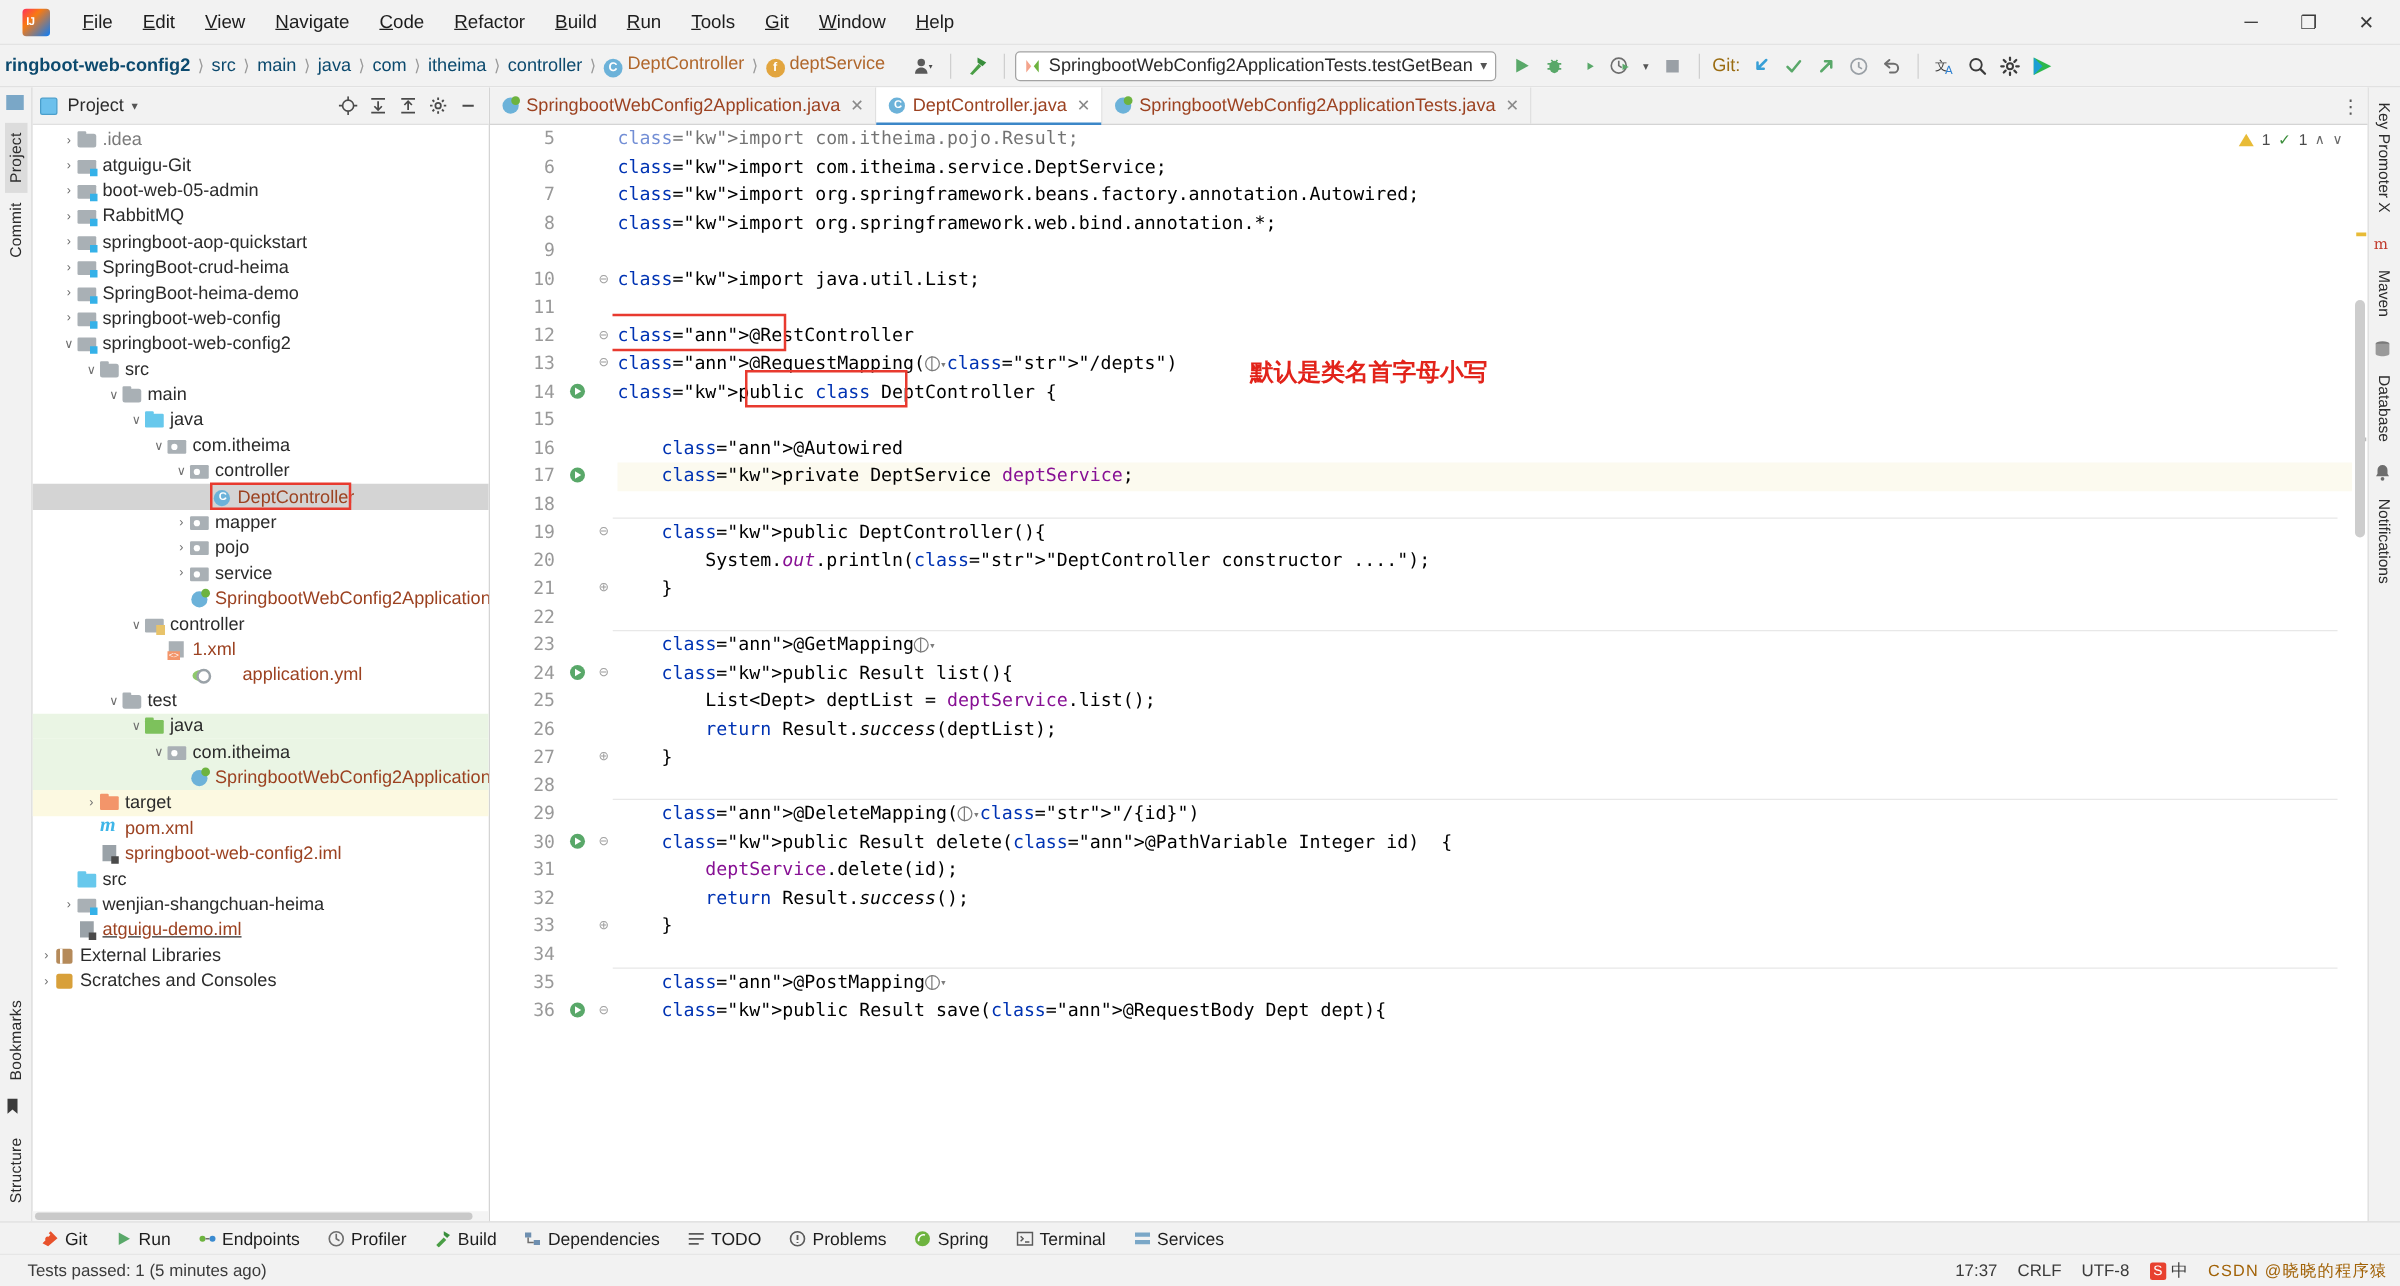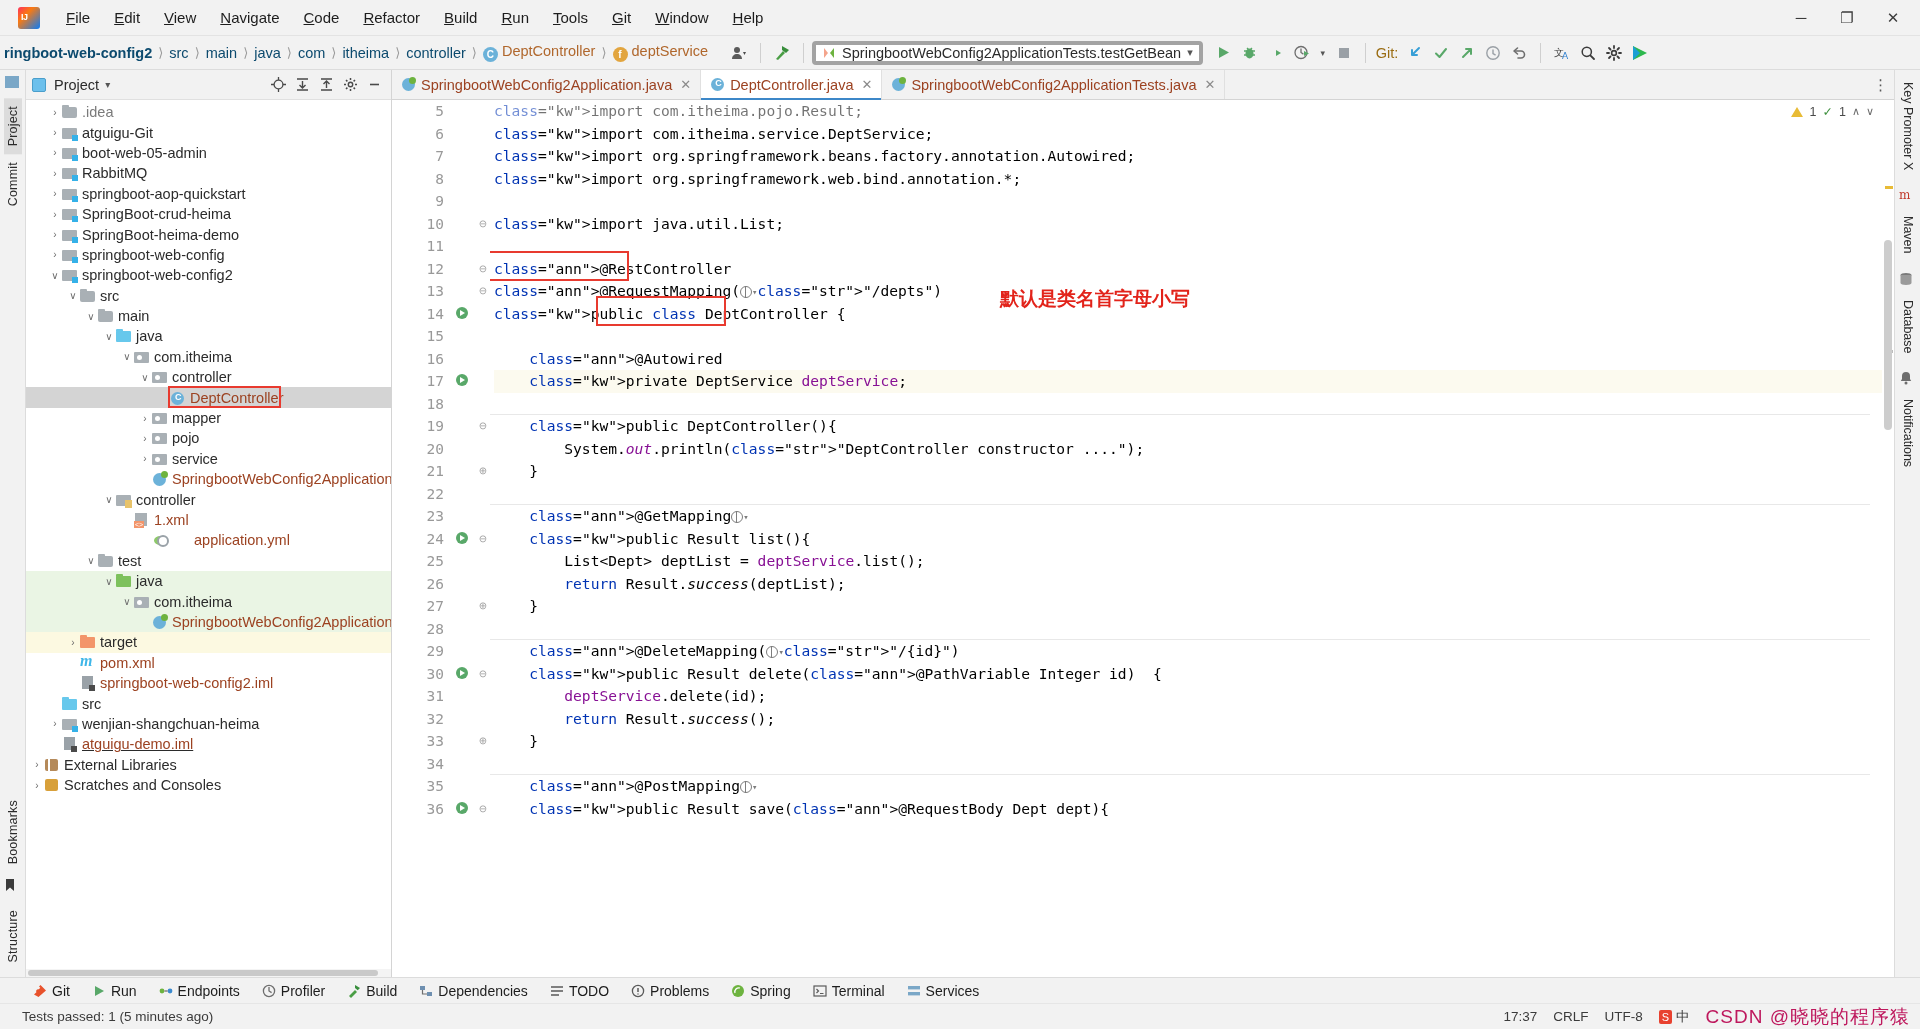--- a/index.html
+++ b/index.html
@@ -54,21 +54,21 @@
     display:inline-flex; width:15px;height:15px;border-radius:50%;
     align-items:center;justify-content:center;font-size:10px;color:#fff;
     margin-right:4px; vertical-align:-2px; font-weight:bold;
   }
   .ic-c { background:#6cb2d9; }
   .ic-f { background:#e2a53f; }
 
   .tb-sep { width:1px; height:20px; background:#cfcfcf; margin:0 8px; }
   .tb-icon { width:26px;height:24px;display:flex;align-items:center;justify-content:center;cursor:default;}
   .runconfig {
-    height:24px; border:4px solid #a3a3a3; border-radius:4px; background:#fff;
+    height:24px; border:1px solid #a3a3a3; border-radius:4px; background:#fff;
     display:flex; align-items:center; padding:0 6px 0 6px; gap:6px; min-width:360px;
     font-size:14.5px;
   }
   .git-label { color:#9a6c12; font-size:14.5px; margin-left:2px; margin-right:4px;}
 
   
   .main { flex:1 1 auto; display:flex; min-height:0; background:#f2f2f2; }
 
   
   .rail {
@@ -225,21 +225,21 @@
     display:flex; align-items:center; flex:0 0 26px; font-size:14px; padding-left:22px;
   }
   .bb-item { display:flex; align-items:center; gap:5px; padding:0 11px; color:#1d1d1d; white-space:nowrap;}
   .statusbar {
     height:26px; background:#f2f2f2; display:flex; align-items:center; flex:0 0 26px;
     font-size:13.5px; color:#3b3b3b; padding-left:22px; border-top:1px solid #e6e6e6;
   }
   .sb-right { margin-left:auto; display:flex; align-items:center; gap:16px; padding-right:10px;}
   .sb-ime { display:flex; align-items:center; gap:4px;}
   .ime-box { background:#e8412f; color:#fff; font-size:11px; padding:1px 3px; border-radius:2px;}
-  .wm { color:#be185d; font-size:19px; letter-spacing:1px;}
+  .wm { color:#a16207; font-size:13px; letter-spacing:1px;}
 </style>
 </head>
 <body>
 
 <div class="app">
 
   <div class="titlebar">
     <div class="ij-logo"></div>
     <div class="menu">
       <div class="menu-item"><span class="u">F</span><span title="File">ile</span></div>

